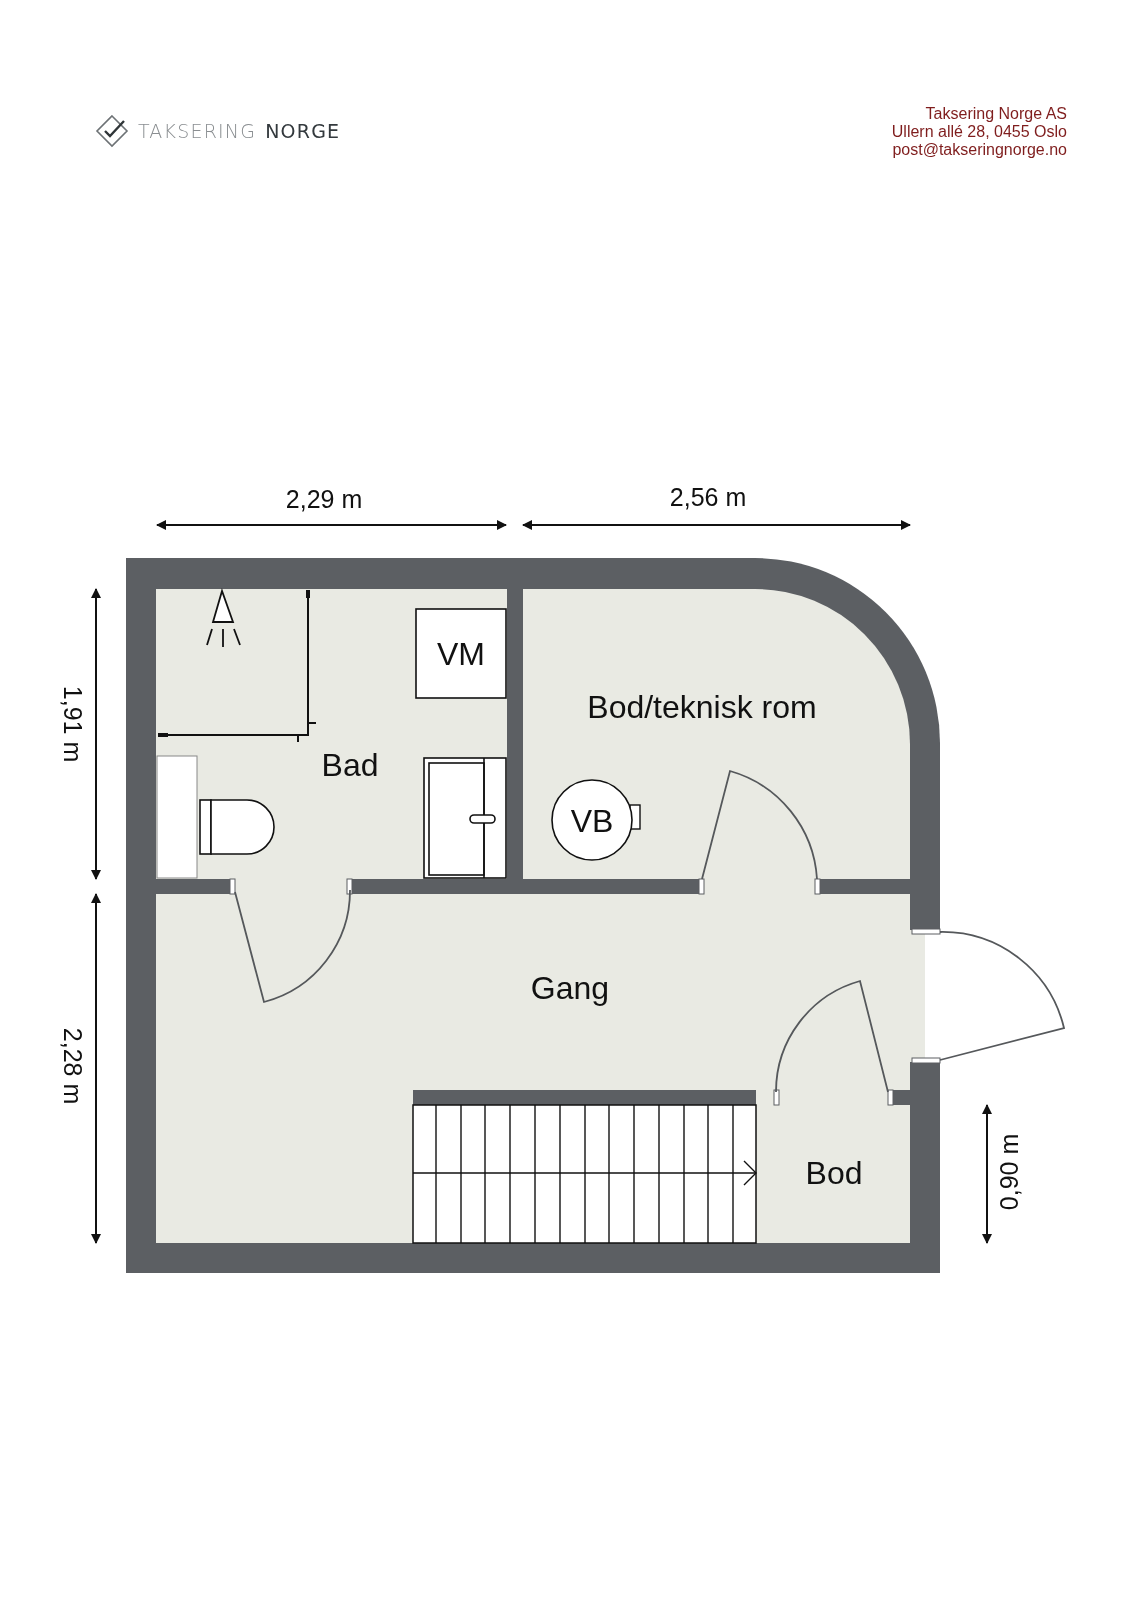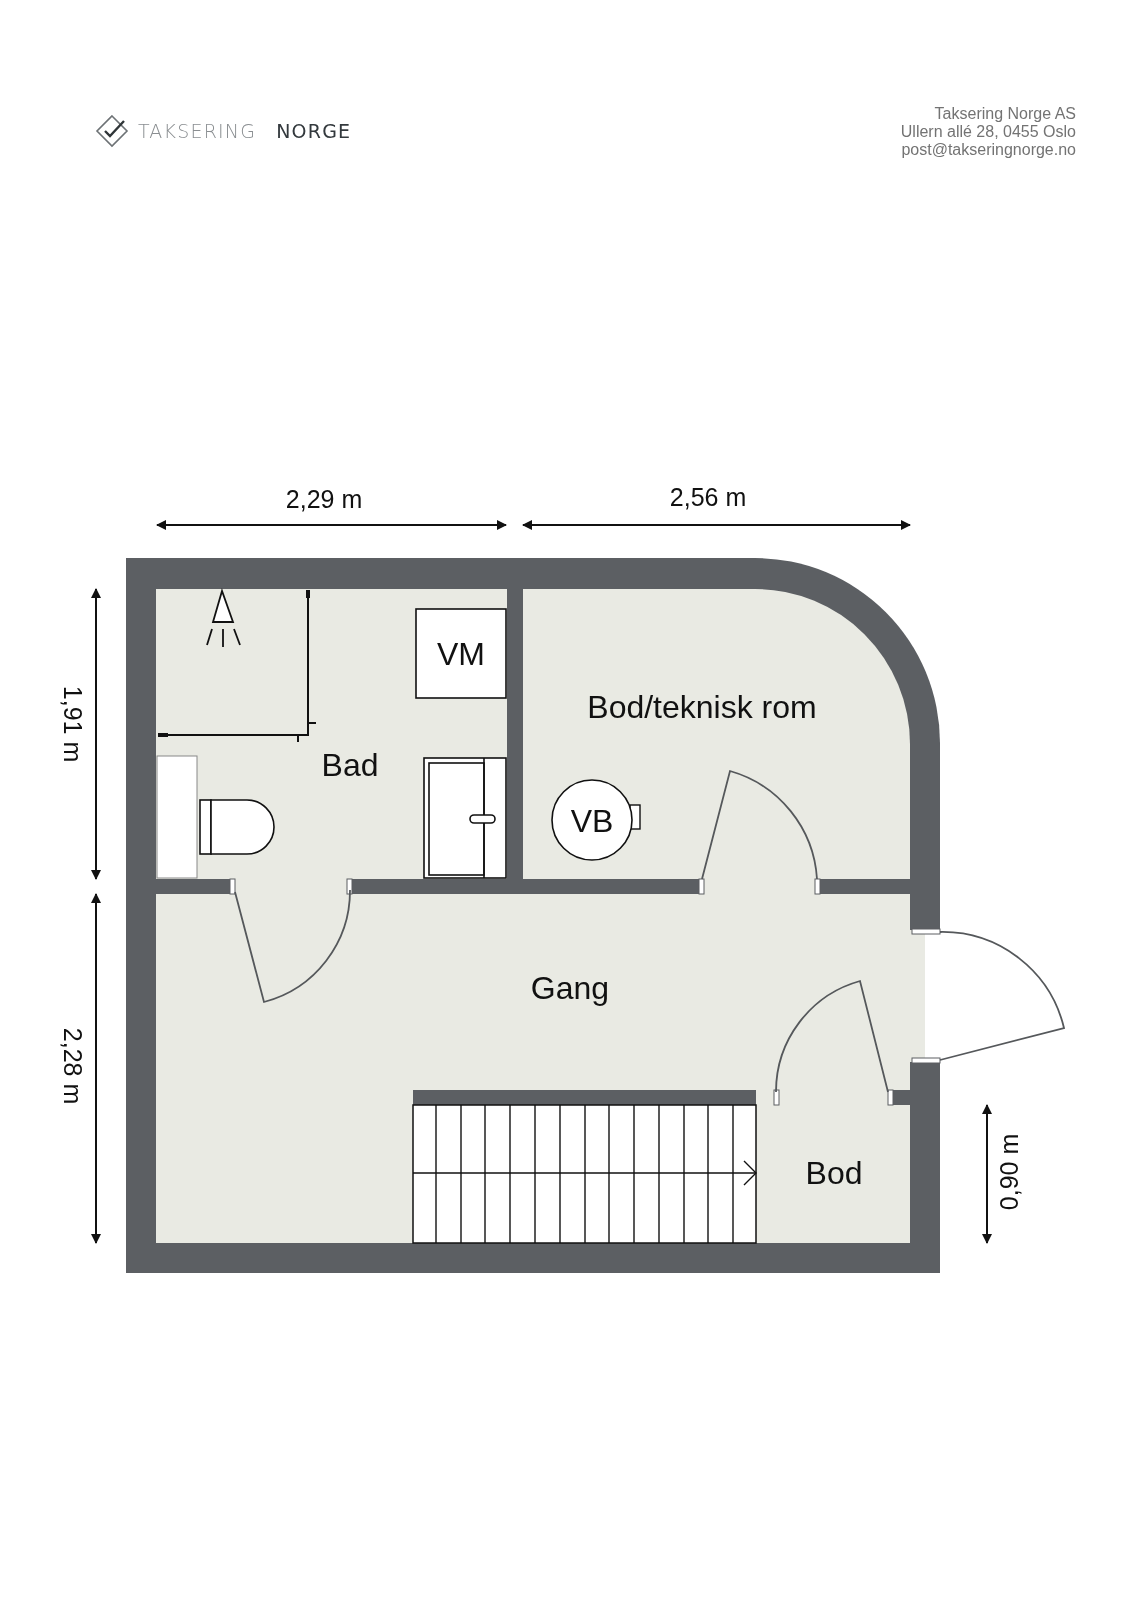--- a/index.html
+++ b/index.html
@@ -1,21 +1,21 @@
 <!DOCTYPE html>
 <html><head>
   <meta charset="utf-8">
   <style>
     html, body { margin:0; padding:0; background:#ffffff; }
     body { width:1131px; height:1600px; position:relative; overflow:hidden; font-family:"Liberation Sans", sans-serif; }
     .logo { position:absolute; left:94px; top:114px; height:34px; display:flex; align-items:center; }
     .logo-icon { width:36px; height:36px; margin-right:8px; }
     .logo-text { font-family:"DejaVu Sans", sans-serif; font-size:19px; letter-spacing:1.2px; color:#8a8e91; font-weight:300; }
-    .logo-text .strong { color:#33393d; font-weight:400; margin-left:20px; }
-    .company { position:absolute; right:55px; top:105px; text-align:right; font-size:16px; line-height:18px; color:#737373; }
+    .logo-text .strong { color:#33393d; font-weight:400; margin-left:9px; }
+    .company { position:absolute; right:64px; top:105px; text-align:right; font-size:16px; line-height:18px; color:#7f1d1d; }
     .company div { white-space:nowrap; }
     svg.plan { position:absolute; left:0; top:0; }
     .room-label { font-family:"Liberation Sans", sans-serif; font-size:32px; fill:#111; }
     .dim-label { font-family:"Liberation Sans", sans-serif; font-size:25px; fill:#111; }
     .fixture-label { font-family:"Liberation Sans", sans-serif; font-size:32px; fill:#111; }
   </style>
 </head>
 <body>
 
 <div class="logo">

